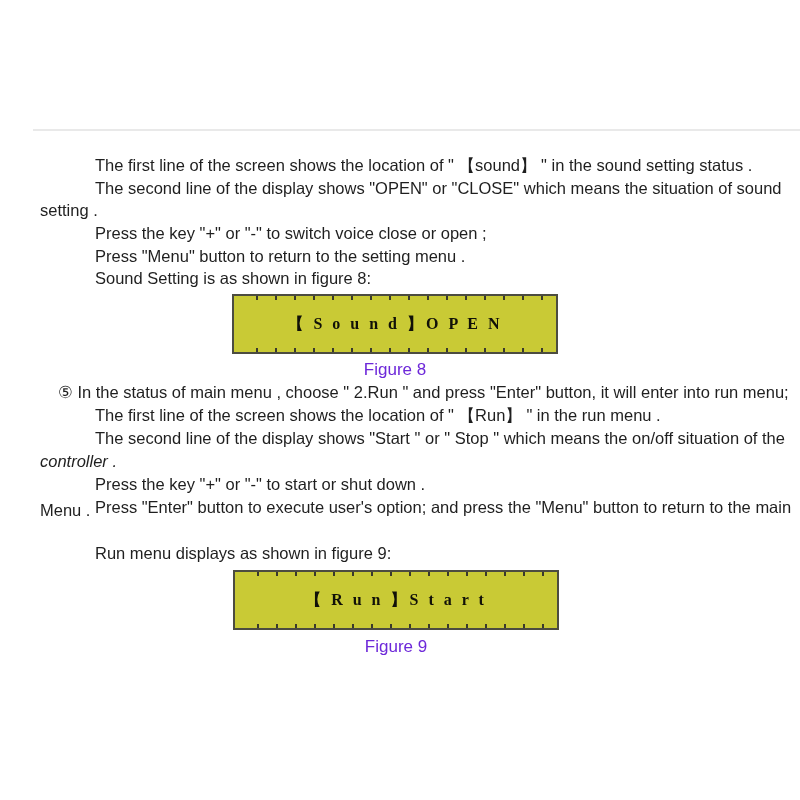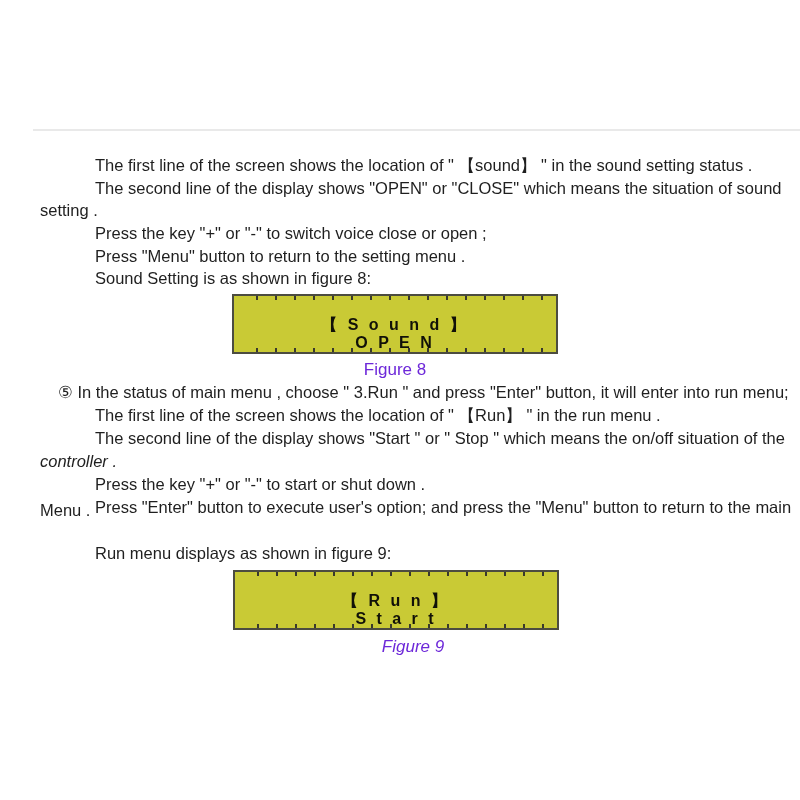--- a/index.html
+++ b/index.html
@@ -36,23 +36,23 @@
   .ind { padding-left: 55px; }
   .ind-sm { padding-left: 18px; }
   
   .lcd {
     position: absolute;
     width: 322px;
     height: 56px;
     background: #c9ca35;
     border: 2px solid #4c4c40;
     display: flex;
-    flex-direction: column;
-    justify-content: flex-end;
+    justify-content: center;
     align-items: center;
+    font-family: Liberation Serif, serif;
   }
   .lcd .lcd-line {
     font-size: 16px;
     font-weight: bold;
     letter-spacing: 3px;
     line-height: 18px;
     color: #111108;
     white-space: nowrap;
   }
   .ticks {
@@ -71,21 +71,21 @@
     position: absolute;
     width: 326px;
     text-align: center;
     font-size: 17px;
     color: #6d28d9;
     white-space: nowrap;
   }
   #fig8-box { left: 232px; top: 294px; }
   #fig8-caption { left: 232px; top: 360px; }
   #fig9-box { left: 233px; top: 570px; }
-  #fig9-caption { left: 250px; top: 637px; font-style: italic; }
+  #fig9-caption { left: 233px; top: 637px; }
   
   #l0  { top: 132px; }
   #l1  { top: 155px; }
   #l2  { top: 178px; }
   #l3  { top: 200px; }
   #l4  { top: 223px; }
   #l5  { top: 246px; }
   #l6  { top: 268px; }
   #l7  { top: 382px; }
   #l8  { top: 405px; }
@@ -111,21 +111,21 @@
   <div class="line ind" id="l6">Sound Setting is as shown in figure 8:</div>
 
   <div class="lcd" id="fig8-box">
     <div class="ticks ticks-top"></div>
     <div class="lcd-line">【 S o u n d 】</div>
     <div class="lcd-line">O P E N</div>
     <div class="ticks ticks-bottom"></div>
   </div>
   <div class="caption" id="fig8-caption">Figure 8</div>
 
-  <div class="line ind-sm" id="l7">⑤ In the status of main menu , choose " 3.Run " and press "Enter" button, it will enter into run menu;</div>
+  <div class="line ind-sm" id="l7">⑤ In the status of main menu , choose " 2.Run " and press "Enter" button, it will enter into run menu;</div>
   <div class="line ind" id="l8">The first line of the screen shows the location of " 【Run】 " in the run menu .</div>
   <div class="line ind" id="l9">The second line of the display shows "Start " or " Stop " which means the on/off situation of the</div>
   <div class="line" id="l10">controller .</div>
   <div class="line ind" id="l11">Press the key "+" or "-" to start or shut down .</div>
   <div class="line ind" id="l12">Press "Enter" button to execute user's option; and press the "Menu" button to return to the main</div>
   <div class="line" id="l13">Menu .</div>
   <div class="line ind" id="l14">Run menu displays as shown in figure 9:</div>
 
   <div class="lcd" id="fig9-box">
     <div class="ticks ticks-top"></div>

